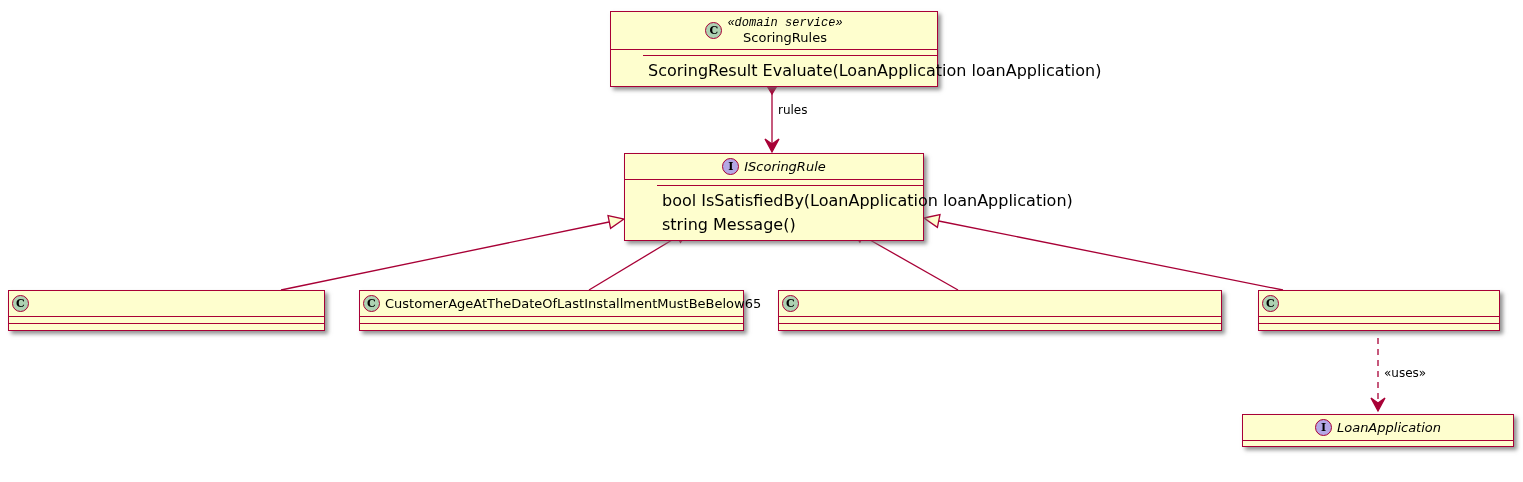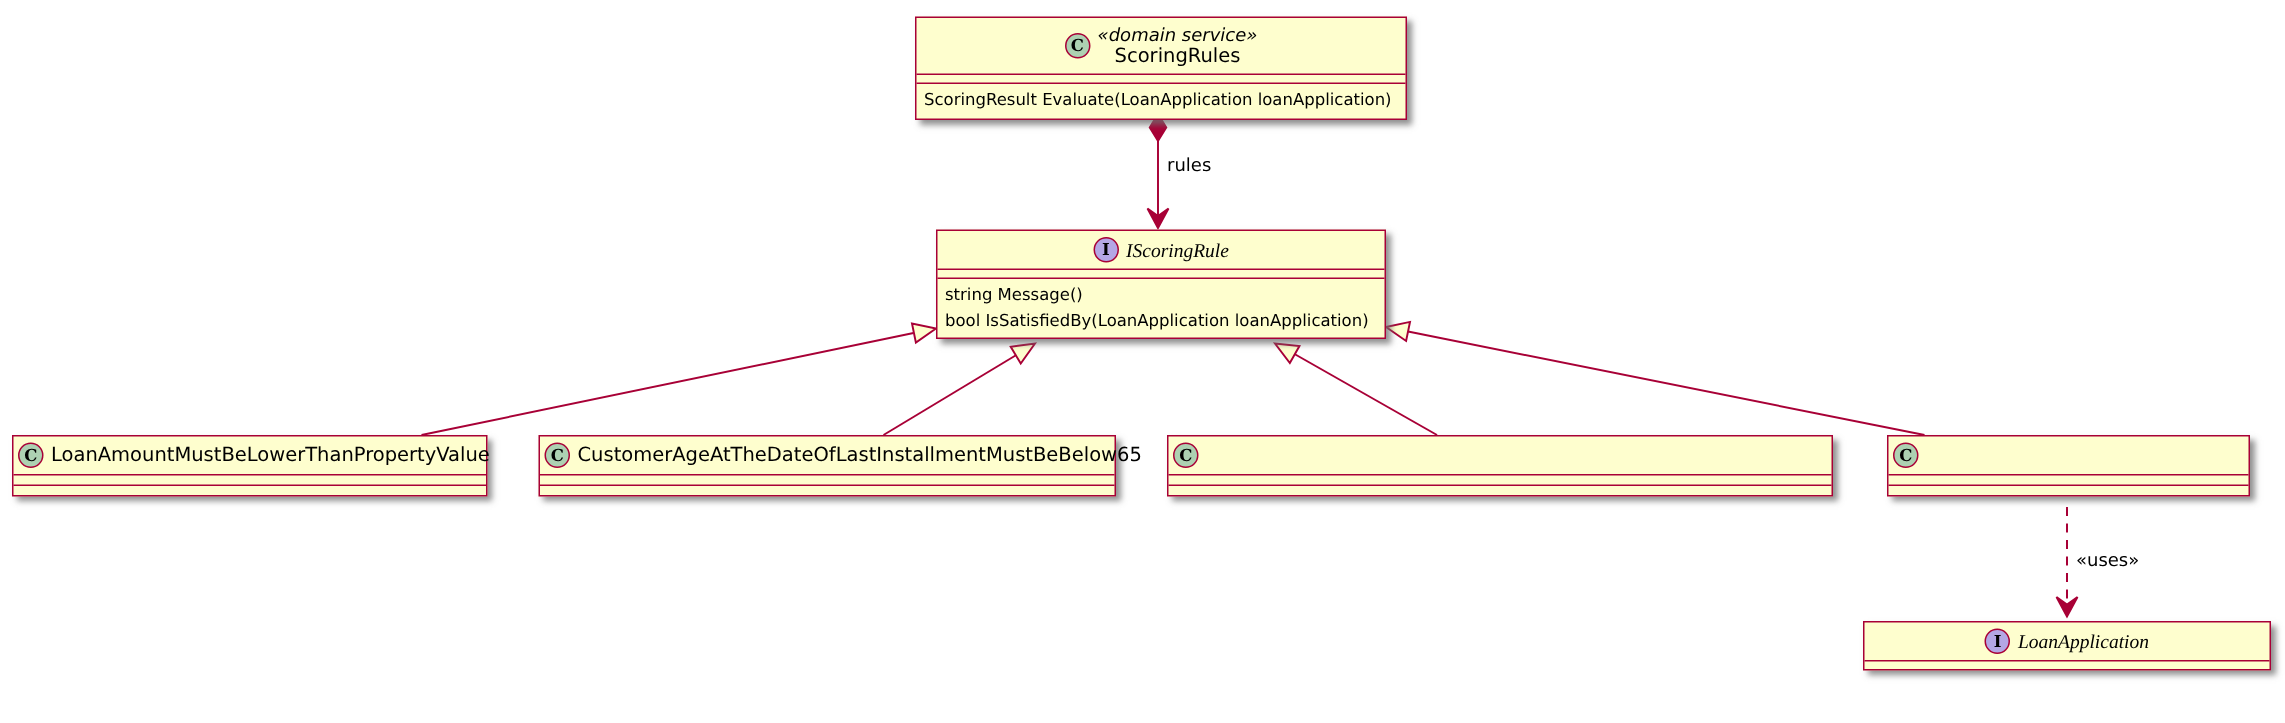--- a/index.html
+++ b/index.html
@@ -31,28 +31,29 @@
     width:17px; height:17px; border-radius:50%;
     border:1px solid #A80036;
     font-family:"DejaVu Serif","Liberation Serif",serif;
     font-weight:bold; font-size:11px; line-height:17px;
     display:flex; align-items:center; justify-content:center;
     flex:none; box-sizing:border-box;
   }
   .spot-class { background:#ADD1B2; }
   .spot-iface { background:#B4A7E5; }
   .cls-name { font-size:13px; white-space:nowrap;text-align:center; }
-  .iface-name { font-style:italic;font-family:Liberation Serif, serif; }
-  .stereo { font-style:italic; font-size:12px; white-space:nowrap; }
+  .iface-name { font-style:italic; }
+  .stereo { font-style:italic; font-size:12px; white-space:nowrap;font-family:Liberation Mono, monospace; }
   .fields { border-top:1.5px solid #A80036; height:5px; }
   .fields.slim { height:6px; }
   .methods {
     border-top:1.5px solid #A80036;
-    padding:3px 5px; font-size:11px; line-height:1.5;
+    padding:3px 5px; font-size:16px; line-height:1.5;
     white-space:nowrap;
+    margin-left:32px;
   }
   .rel-label { font-size:12px; fill:#000000; font-family:"DejaVu Sans","Liberation Sans",sans-serif; }
 </style>
 </head>
 <body>
 
 <div class="canvas">
 
   <svg class="connector-layer" viewBox="0 0 1523 482" xmlns="http://www.w3.org/2000/svg">
     <g stroke="#A80036" stroke-width="1.3" fill="none">
@@ -106,29 +107,28 @@
     </div>
   </div>
 
   <div class="uml-box" style="left:624px; top:153px; width:300px;">
     <div class="title">
       <span class="spot spot-iface">I</span>
       <span class="cls-name iface-name">IScoringRule</span>
     </div>
     <div class="fields"></div>
     <div class="methods">
+      <div>bool IsSatisfiedBy(LoanApplication loanApplication)</div>
       <div>string Message()</div>
-      <div>bool IsSatisfiedBy(LoanApplication loanApplication)</div>
     </div>
   </div>
 
   <div class="uml-box" style="left:8px; top:290px; width:317px;">
     <div class="title align-left">
       <span class="spot spot-class">C</span>
-      <span class="cls-name">LoanAmountMustBeLowerThanPropertyValue</span>
     </div>
     <div class="fields slim"></div>
     <div class="fields slim"></div>
   </div>
 
   <div class="uml-box" style="left:359px; top:290px; width:385px;">
     <div class="title align-left">
       <span class="spot spot-class">C</span>
       <span class="cls-name">CustomerAgeAtTheDateOfLastInstallmentMustBeBelow65</span>
     </div>

